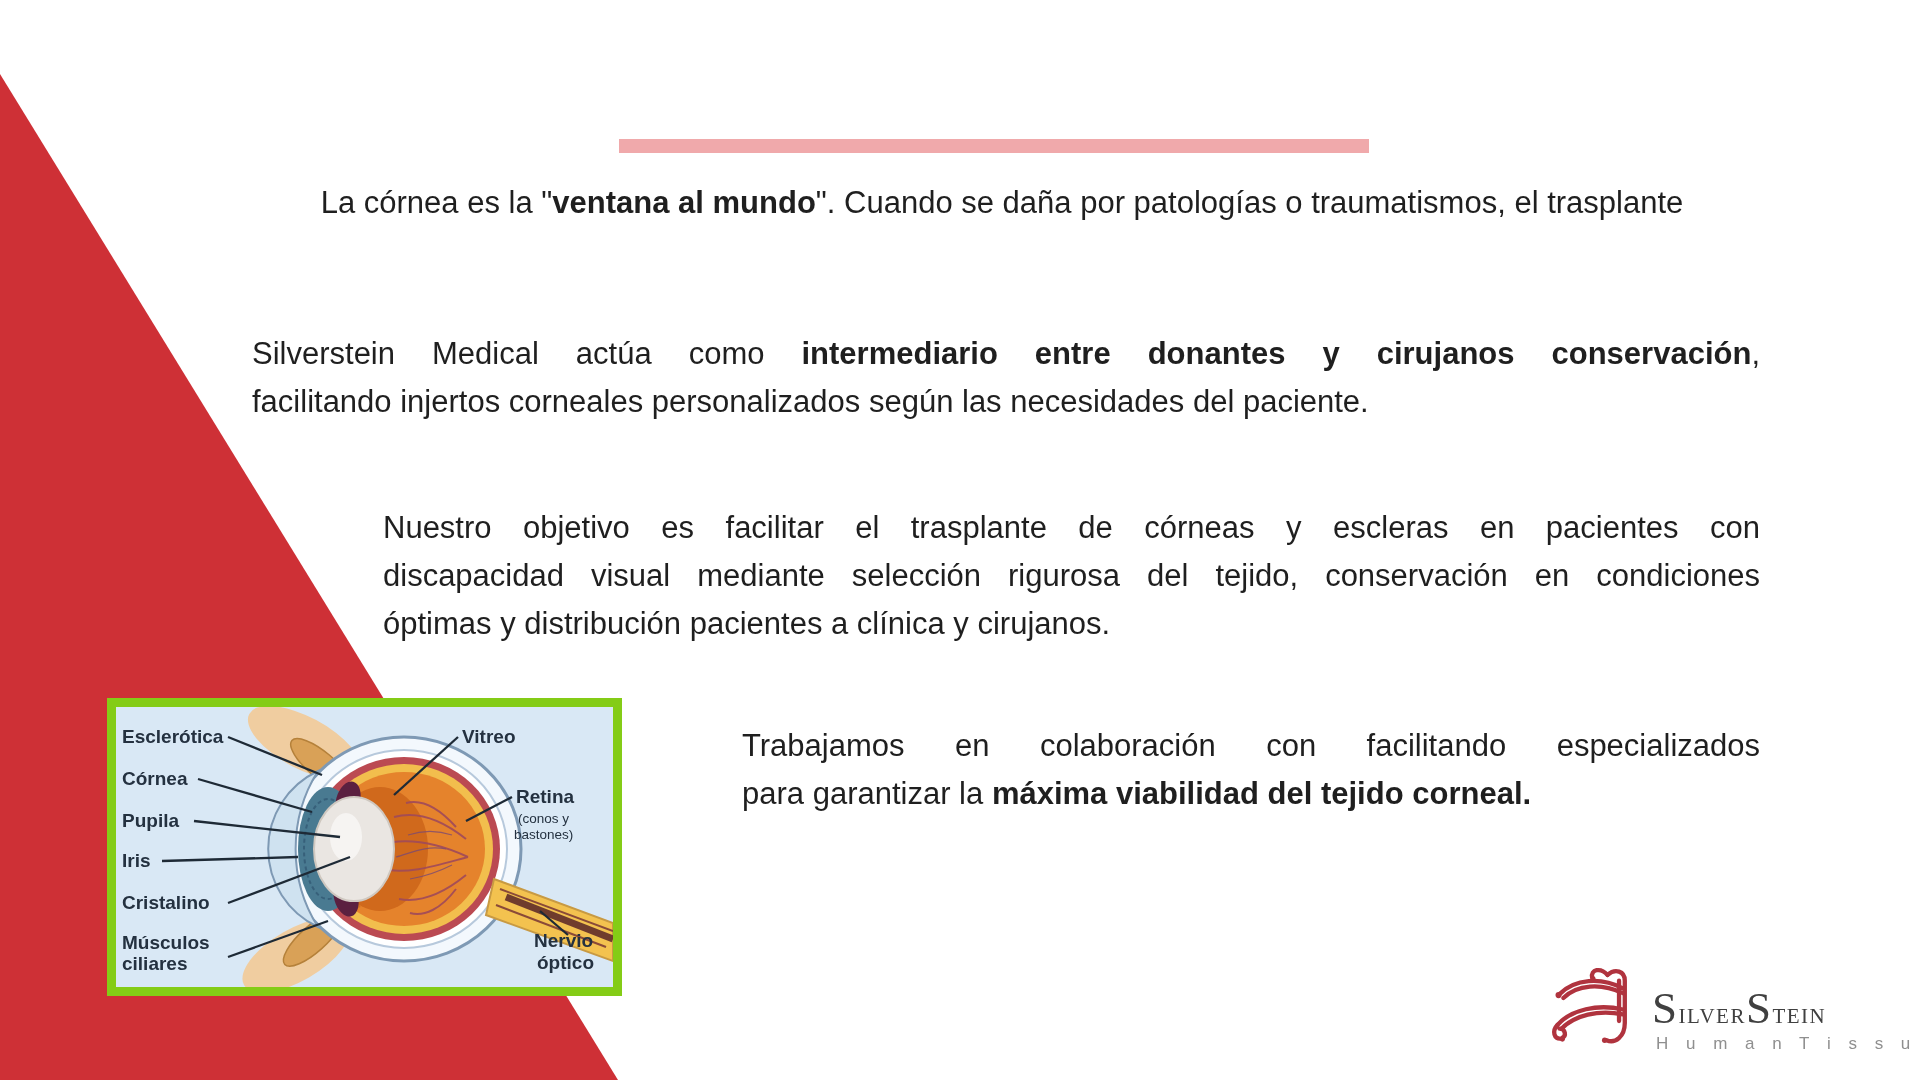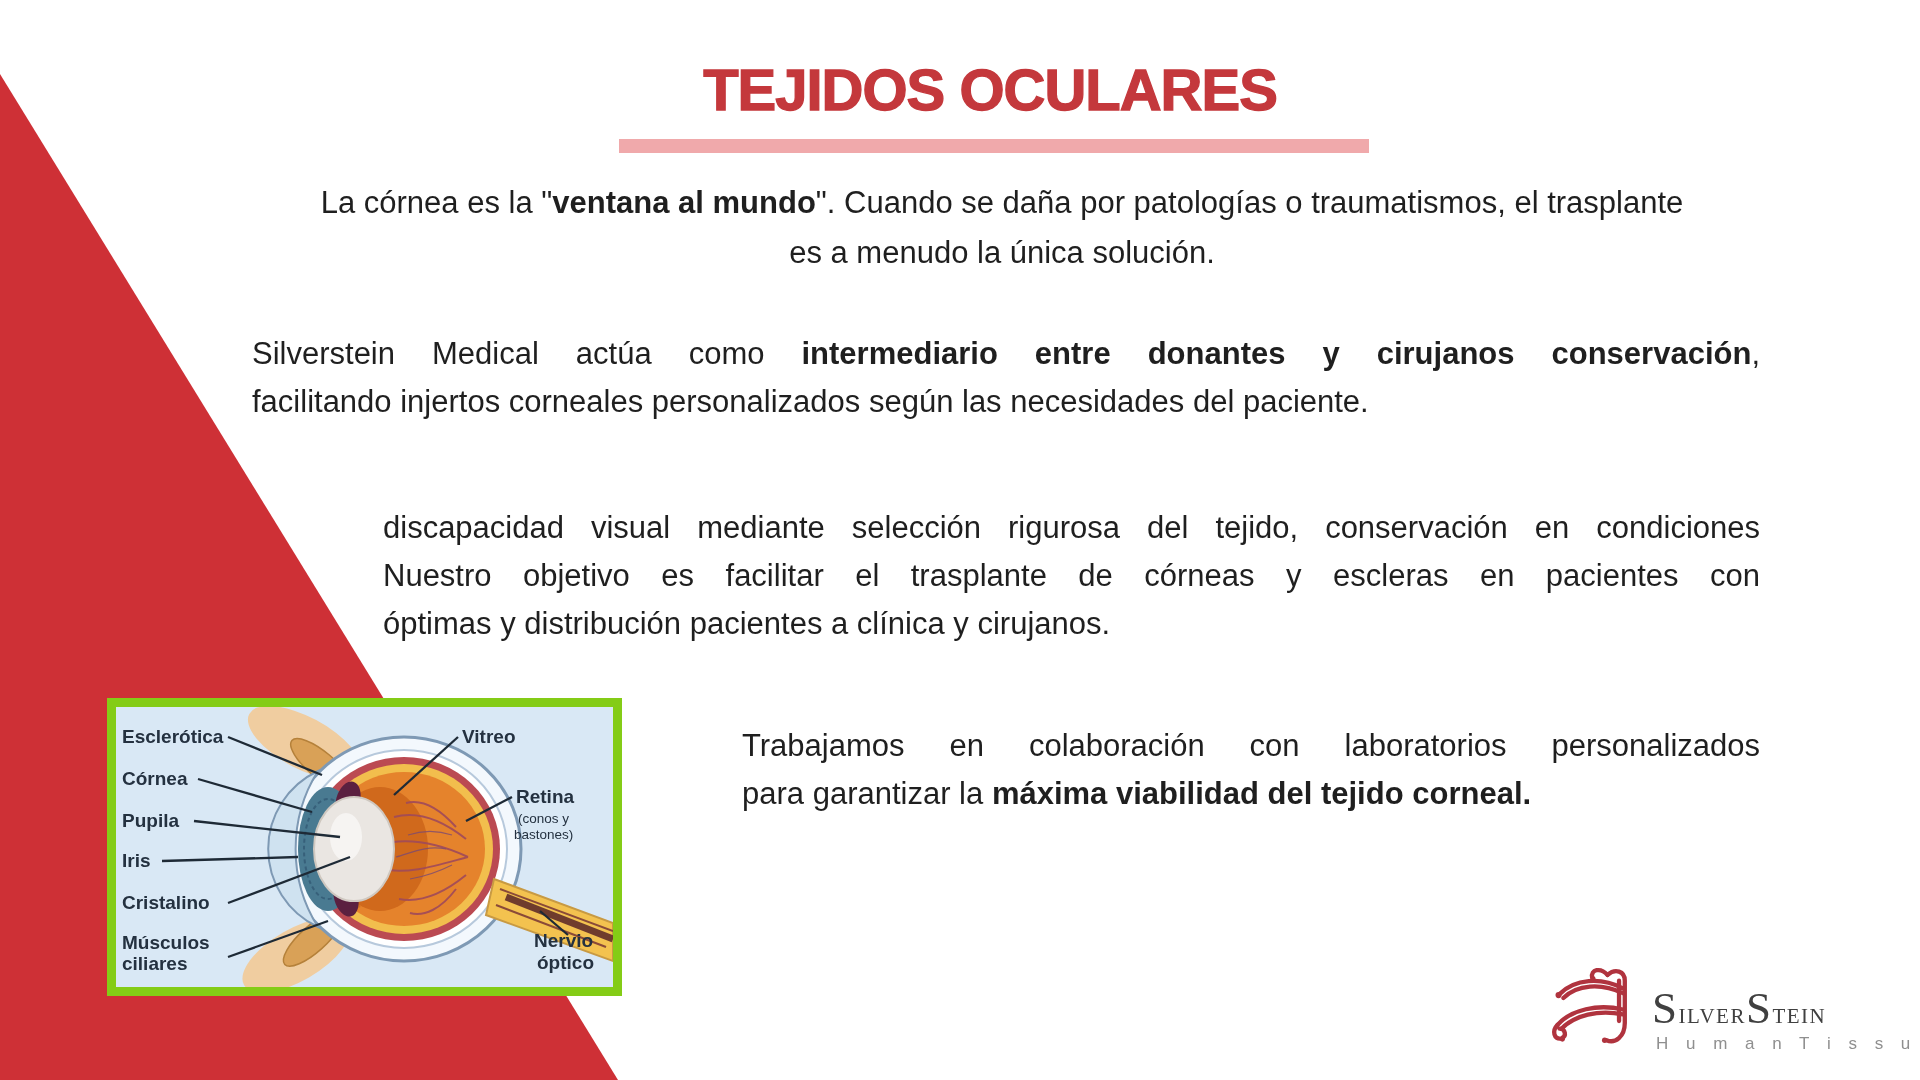--- a/index.html
+++ b/index.html
@@ -49,41 +49,39 @@
   .logo-sub{position:absolute;left:108px;top:74px;white-space:nowrap;
     font-size:17px;letter-spacing:6.5px;color:#8f8f8f;font-family:"Liberation Sans",sans-serif;}
 </style>
 </head>
 <body>
 
 <div id="slide">
 
   <div class="triangle"></div>
 
-  <div class="title">TEJIDOS OCULARES</div>
   <div class="title-underline"></div>
 
   <div class="para" id="p1">
     <div class="cline"><span>La córnea es la "</span><span class="b">ventana al mundo</span><span>". Cuando se daña por patologías o traumatismos, el trasplante</span></div>
-    <div class="cline">es a menudo la única solución.</div>
   </div>
 
   <div class="para" id="p2">
     <div class="jline"><span>Silverstein Medical actúa como </span><span class="b">intermediario entre donantes y cirujanos conservación</span><span>,</span></div>
     <div class="lline">facilitando injertos corneales personalizados según las necesidades del paciente.</div>
   </div>
 
   <div class="para" id="p3">
+    <div class="jline">Nuestro objetivo es facilitar el trasplante de córneas y escleras en pacientes con</div>
     <div class="jline">discapacidad visual mediante selección rigurosa del tejido, conservación en condiciones</div>
-    <div class="jline">Nuestro objetivo es facilitar el trasplante de córneas y escleras en pacientes con</div>
     <div class="lline">óptimas y distribución pacientes a clínica y cirujanos.</div>
   </div>
 
   <div class="para" id="p4">
-    <div class="jline">Trabajamos en colaboración con laboratorios personalizados</div>
+    <div class="jline">Trabajamos en colaboración con facilitando especializados</div>
     <div class="lline"><span>para garantizar la </span><span class="b">máxima viabilidad del tejido corneal.</span></div>
   </div>
 
   <div class="figure">
     <svg viewBox="0 0 497 280">
       <rect x="0" y="0" width="497" height="280" fill="#d9e8f5"></rect>
 
       <ellipse cx="188" cy="36" rx="62" ry="26" fill="#f0cda0" transform="rotate(28 188 36)"></ellipse>
       <ellipse cx="180" cy="248" rx="60" ry="26" fill="#f0cda0" transform="rotate(-30 180 248)"></ellipse>
       <ellipse cx="205" cy="58" rx="38" ry="13" fill="#d9a157" stroke="#b5813a" stroke-width="1.5" transform="rotate(40 205 58)"></ellipse>

